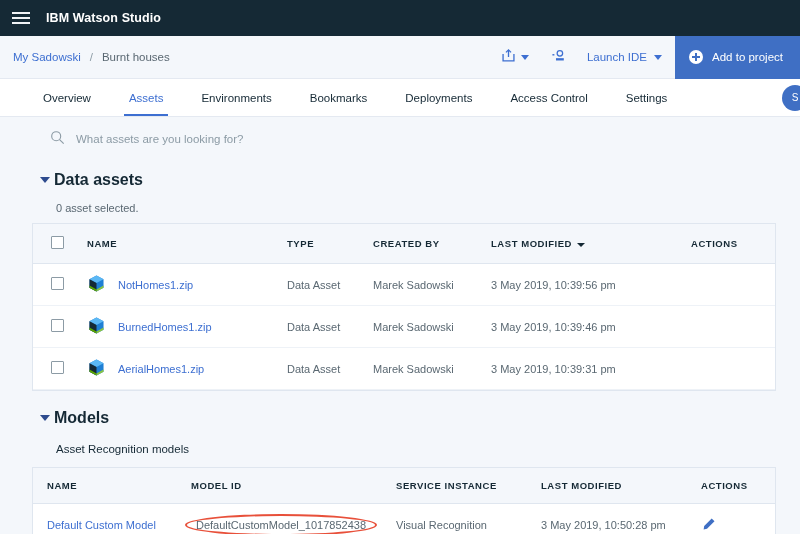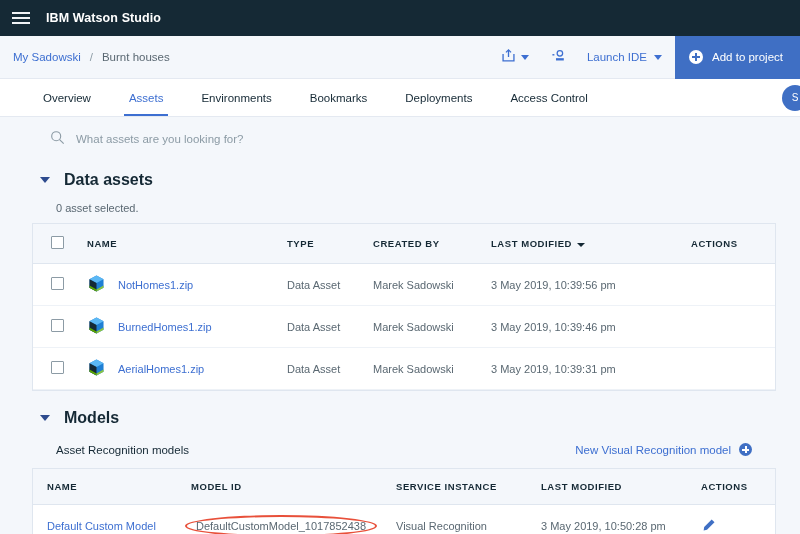--- a/index.html
+++ b/index.html
@@ -57,21 +57,21 @@
     width: 26px; height: 26px; border-radius: 50%; background: #3f6fc4; color: #fff;
     display: flex; align-items: center; justify-content: center; font-size: 10px; cursor: pointer; }
 
   
   .content { background: #f4f7fb; height: 417px; padding: 0 24px; margin-left: 8px; }
   .search-row { display: flex; align-items: center; height: 44px; padding-left: 18px; gap: 11px; }
   .search-input { border: none; background: transparent; outline: none; font-size: 11.5px;
     color: #5a6872; width: 400px; font-family: "Liberation Sans", sans-serif; }
   .search-input::placeholder { color: #8c9ba5; }
 
-  .section-head { display: flex; align-items: center; gap: 14px; padding: 10px 0 6px 8px; }
+  .section-head { display: flex; align-items: center; gap: 4px; padding: 10px 0 6px 8px; }
   .caret { width: 0; height: 0; border-left: 5px solid transparent; border-right: 5px solid transparent;
     border-top: 6px solid #2d4b8e; cursor: pointer; flex: none; }
   .section-title { font-size: 16px; font-weight: bold; color: #152935; }
   .sub-note { font-size: 11px; color: #5a6872; padding: 7px 0 9px 24px; }
 
   table { width: 100%; border-collapse: collapse; background: #fff; }
   thead tr { background: #f4f7fb; }
   th { text-align: left; font-size: 9.5px; font-weight: bold; letter-spacing: .55px;
     color: #152935; padding: 12px 8px; border-bottom: 1px solid #dfe6ef; }
   td { font-size: 11px; color: #5a6872; padding: 10px 8px; border-bottom: 1px solid #eef2f7;
@@ -167,20 +167,23 @@
       <span>Environments</span>
       </div>
     <div class="tab">
       <span>Bookmarks</span>
       </div>
     <div class="tab">
       <span>Deployments</span>
       </div>
     <div class="tab">
       <span>Access Control</span>
+      </div>
+    <div class="tab">
+      <span>Settings</span>
       </div>
     <div class="avatar">
       <span>S</span>
     </div>
   </div>
 
   <div class="content">
 
     <div class="search-row">
       <span>
@@ -285,24 +288,20 @@
       </table>
     </div>
 
     <div class="section-head" style="padding-top:18px">
       <span class="caret"></span>
       <span class="section-title">Models</span>
     </div>
 
     <div class="models-sub-row">
       <span class="models-sub-label">Asset Recognition models</span>
-      <span class="new-model-link">
-        <span>New Visual Recognition model</span>
-        <span class="plus-circle-blue"></span>
-      </span>
     </div>
 
     <div class="models-table-wrap">
       <table>
         <thead>
             <tr>
           <th style="width:150px;padding-left:14px">NAME</th>
           <th style="width:205px">MODEL ID</th>
           <th style="width:145px">SERVICE INSTANCE</th>
           <th style="width:160px">LAST MODIFIED</th>

